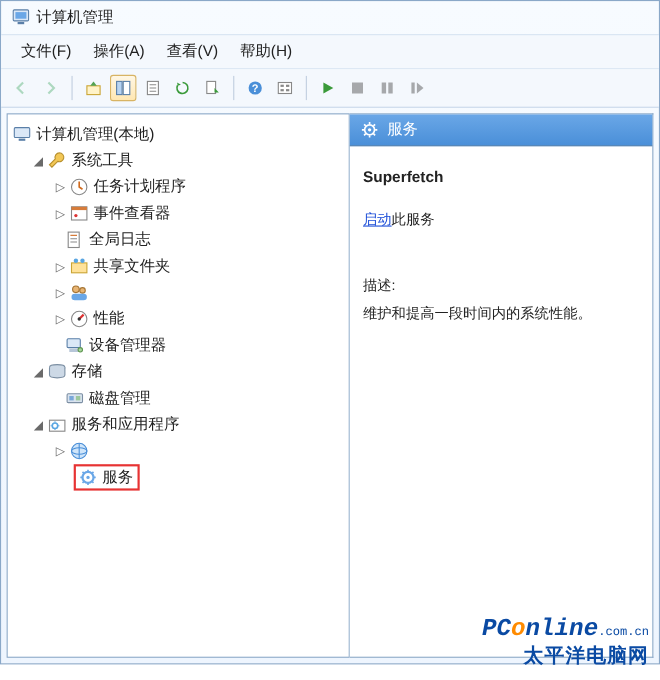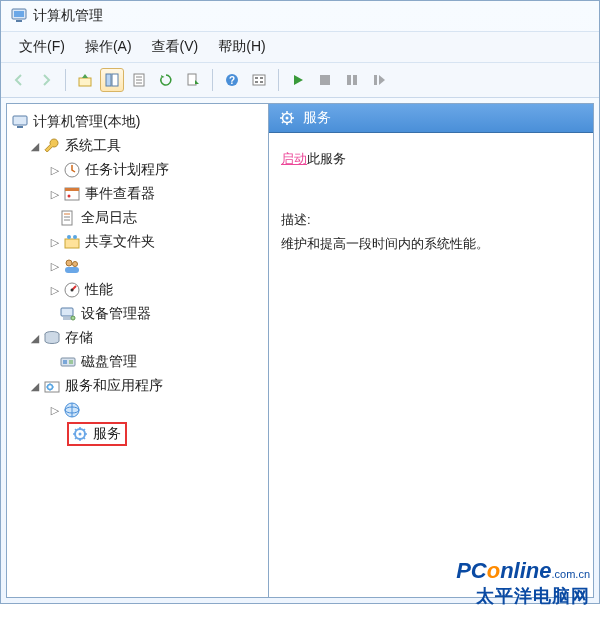--- a/index.html
+++ b/index.html
@@ -9,39 +9,39 @@
   .titlebar { display: flex; align-items: flex-start; padding: 6px 10px; font-size: 14px; }
   .titlebar .ticon { width: 16px; height: 16px; margin-right: 6px; }
   .menubar { display: flex; padding: 4px 8px; background: #f4f8fd; border-top: 1px solid #d7e4f2; border-bottom: 1px solid #d7e4f2; font-size: 14px; }
   .menuitem { padding: 2px 10px; border-radius: 3px; cursor: default; }
   .toolbar { display: flex; align-items: center; padding: 5px 6px; background: #f4f8fd; border-bottom: 1px solid #c9d8ea; gap: 3px; }
   .tbtn { width: 24px; height: 24px; display: flex; align-items: center; justify-content: center; border: 1px solid transparent; border-radius: 3px; cursor: default; }
   .tbtn.active { background: linear-gradient(#fff7e5,#ffe7b2); border-color: #d8b464; }
   .tbtn.disabled { opacity: .4; }
   .tsep { width: 1px; height: 22px; background: #c0cedf; margin: 0 4px; }
   .content { display: flex; height: 505px; }
-  .treepane { width: 263px; border: 1px solid #8aa8c8; margin: 5px 0 5px 5px; background: #fff; padding: 6px 4px; overflow: hidden; }
+  .treepane { width: 312px; border: 1px solid #8aa8c8; margin: 5px 0 5px 5px; background: #fff; padding: 6px 4px; overflow: hidden; }
   .rightpane { flex: 1; display: flex; flex-direction: column; margin: 5px 5px 5px 0; border-top: 1px solid #8aa8c8; border-right: 1px solid #8aa8c8; border-bottom: 1px solid #8aa8c8; background: #fff; }
   .panehead { display: flex; align-items: center; background: linear-gradient(#6aa7e7,#4a8fd8); color: #fff; font-size: 14px; padding: 5px 10px; border-bottom: 1px solid #376fa8; }
   .panehead .picon { width: 16px; height: 16px; margin-right: 8px; }
   .panebody { padding: 14px 12px; line-height: 1.9; font-size: 13px; }
   .svcname { font-weight: bold; margin-bottom: 14px; font-size: 14px; }
-  .link { color: #ec4899; text-decoration: underline; cursor: pointer; }
+  .link { color: #1d4ed8; text-decoration: underline; cursor: pointer; }
   .desc { margin-top: 36px; }
   .node { display: flex; align-items: center; height: 24px; white-space: nowrap; }
   .twisty { width: 12px; height: 12px; margin-right: 2px; display: flex; align-items: center; justify-content: center; color: #6a6a6a; font-size: 11px; cursor: default; }
   .nicon { width: 18px; height: 18px; margin-right: 4px; flex: none; }
   .nlabel { font-size: 14px; cursor: default; }
   .lv1 { padding-left: 18px; }
   .lv2 { padding-left: 38px; }
   .lv2b { padding-left: 48px; }
   .lv3 { padding-left: 56px; }
   .hilite { border: 2px solid #e73333; padding: 1px 4px 1px 2px; display: inline-flex; align-items: center; }
 
-  .watermark { position: absolute; right: 10px; bottom: 10px; text-align: right; font-family: Liberation Sans, sans-serif; }
+  .watermark { position: absolute; right: 10px; bottom: 10px; text-align: right; font-family: Liberation Mono, monospace; }
   .wm1 { font-size: 22px; font-weight: bold; font-style: italic; color: #0a4aa3; }
   .wm1 .o { color: #ff8b00; }
   .wm1 .sm { font-size: 11px; font-style: normal; font-weight: normal; color: #0a4aa3; }
   .wm2 { font-size: 18px; font-weight: bold; color: #0a4aa3; letter-spacing: 1px; }
 
   svg { display: block; }
 </style>
 </head>
 <body>
 
@@ -306,20 +306,21 @@
         <span class="picon">
             <svg viewBox="0 0 16 16">
               <circle cx="8" cy="8" r="4.5" fill="none" stroke="#fff" stroke-width="1.5"></circle>
               <circle cx="8" cy="8" r="1.5" fill="#fff"></circle>
               <path d="M8 1v2M8 13v2M1 8h2M13 8h2M3 3l1.5 1.5M11.5 11.5L13 13M13 3l-1.5 1.5M4.5 11.5L3 13" stroke="#fff" stroke-width="1.5"></path>
             </svg>
           </span>
         <span>服务</span>
       </div>
       <div class="panebody">
+        <div class="svcname">Superfetch</div>
         <div>
           <span class="link">启动</span><span>此服务</span>
         </div>
         <div class="desc">
           <div>描述:</div>
           <div>维护和提高一段时间内的系统性能。</div>
         </div>
       </div>
     </div>
   </div>

